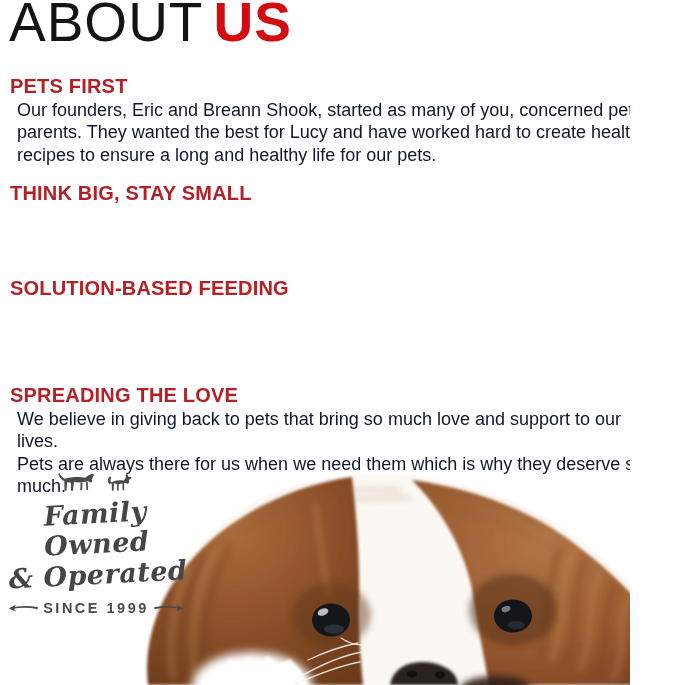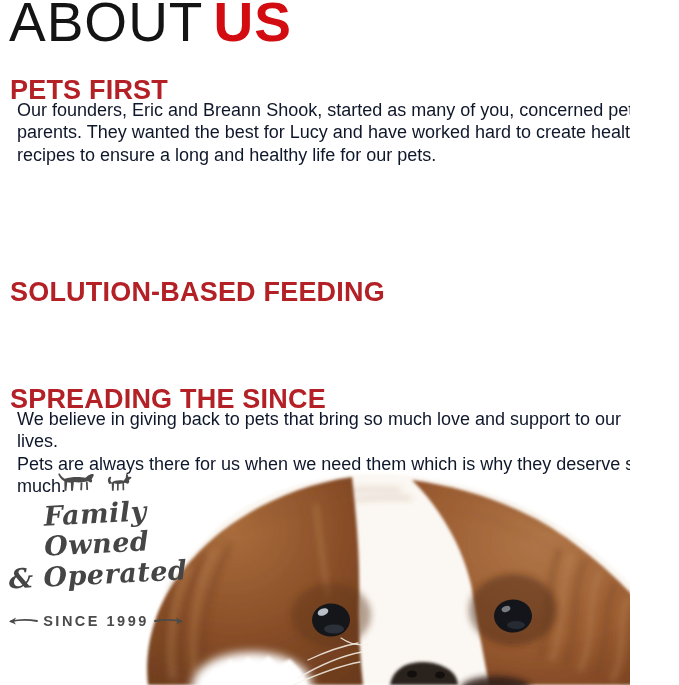--- a/index.html
+++ b/index.html
@@ -5,51 +5,52 @@
   html,body{margin:0;padding:0;background:#ffffff;}
   .canvas{
     position:relative;width:630px;height:685px;overflow:hidden;background:#ffffff;
     font-family:"Liberation Sans","DejaVu Sans",sans-serif;
   }
   
   .title{position:absolute;left:9px;top:-8px;font-size:55px;line-height:60px;letter-spacing:1px;white-space:nowrap;}
   .title .thin{font-weight:300;color:#141414;}
   .title .accent{font-weight:700;color:#d20c10;margin-left:10px;}
   
-  .sec-h{position:absolute;left:10px;font-size:27px;font-weight:700;color:#b32025;letter-spacing:0.2px;white-space:nowrap;}
+  .sec-h{position:absolute;left:10px;font-size:20px;font-weight:700;color:#b32025;letter-spacing:0.2px;white-space:nowrap;}
   .sec-p{position:absolute;left:17px;width:640px;font-size:18px;line-height:22.4px;color:#0f172a;white-space:pre-line;}
   
   .badge{position:absolute;left:0px;top:471px;width:192px;text-align:center;color:#474747;z-index:3;}
   .badge .pets-row{height:26px;margin-bottom:2px;}
   .script{font-family:"DejaVu Serif","Liberation Serif",serif;font-style:italic;font-weight:700;
           font-size:27px;line-height:30px;color:#454545;transform:rotate(-3deg);letter-spacing:0.5px;}
   .script.l2{margin-top:1px;transform:rotate(-3deg) translateX(2px);}
-  .since-row{margin-top:23px;display:flex;align-items:center;justify-content:center;gap:5px;}
+  .since-row{margin-top:10px;display:flex;align-items:center;justify-content:center;gap:5px;}
   .since{font-size:14.5px;font-weight:700;letter-spacing:2.5px;color:#4a4a4a;white-space:nowrap;}
   
   .photo{position:absolute;left:0;top:460px;width:679px;height:225px;z-index:1;}
 </style>
 </head>
 <body>
 
 <div class="canvas">
 
   <div class="title">
     <span class="thin">ABOUT</span><span class="accent">US</span>
   </div>
 
   <div class="sec-h" style="top:75px">PETS FIRST</div>
   <div class="sec-p" style="top:99px">Our founders, Eric and Breann Shook, started as many of you, concerned pet
 parents. They wanted the best for Lucy and have worked hard to create healthy
 recipes to ensure a long and healthy life for our pets.</div>
 
+  <div class="sec-h" style="top:182px">THINK BIG, STAY SMALL</div>
 
   <div class="sec-h" style="top:277px">SOLUTION-BASED FEEDING</div>
 
-  <div class="sec-h" style="top:384px">SPREADING THE SINCE</div>
+  <div class="sec-h" style="top:384px">SPREADING THE LOVE</div>
   <div class="sec-p" style="top:408px">We believe in giving back to pets that bring so much love and support to our lives.
 Pets are always there for us when we need them which is why they deserve so much.</div>
 
   <svg class="photo" viewBox="0 0 679 225" aria-hidden="true">
     <defs>
       <filter id="b1" x="-20%" y="-20%" width="140%" height="140%">
           <feGaussianBlur stdDeviation="1.4"></feGaussianBlur>
         </filter>
       <filter id="b2" x="-30%" y="-30%" width="160%" height="160%">
           <feGaussianBlur stdDeviation="3"></feGaussianBlur>

